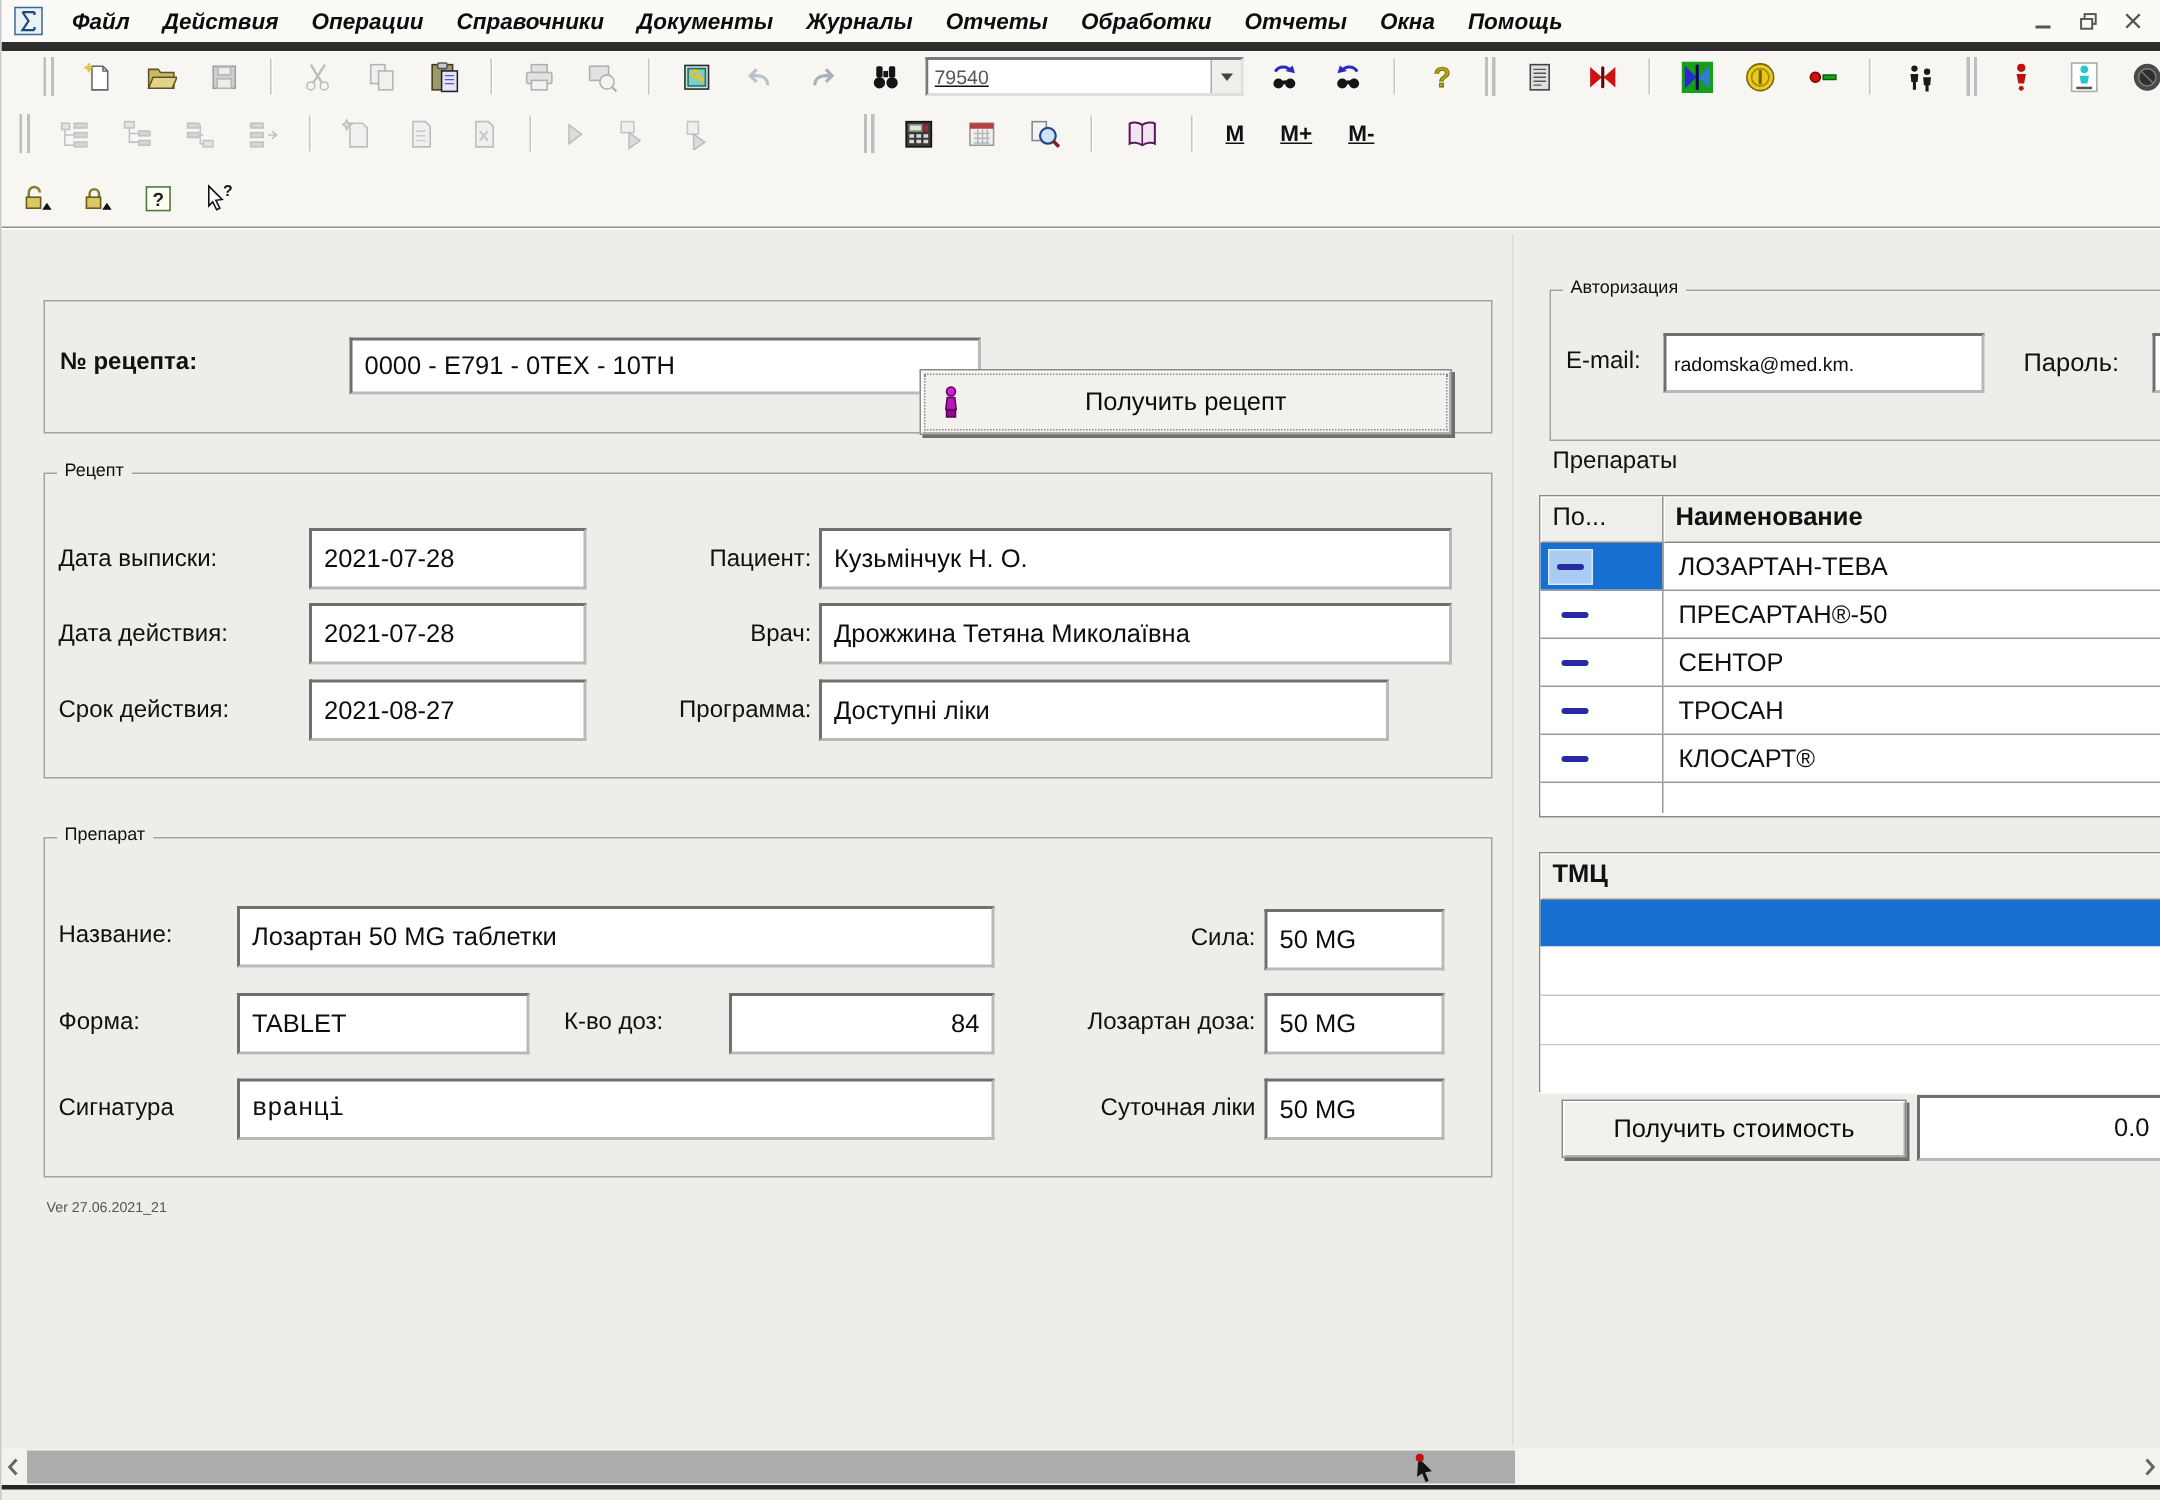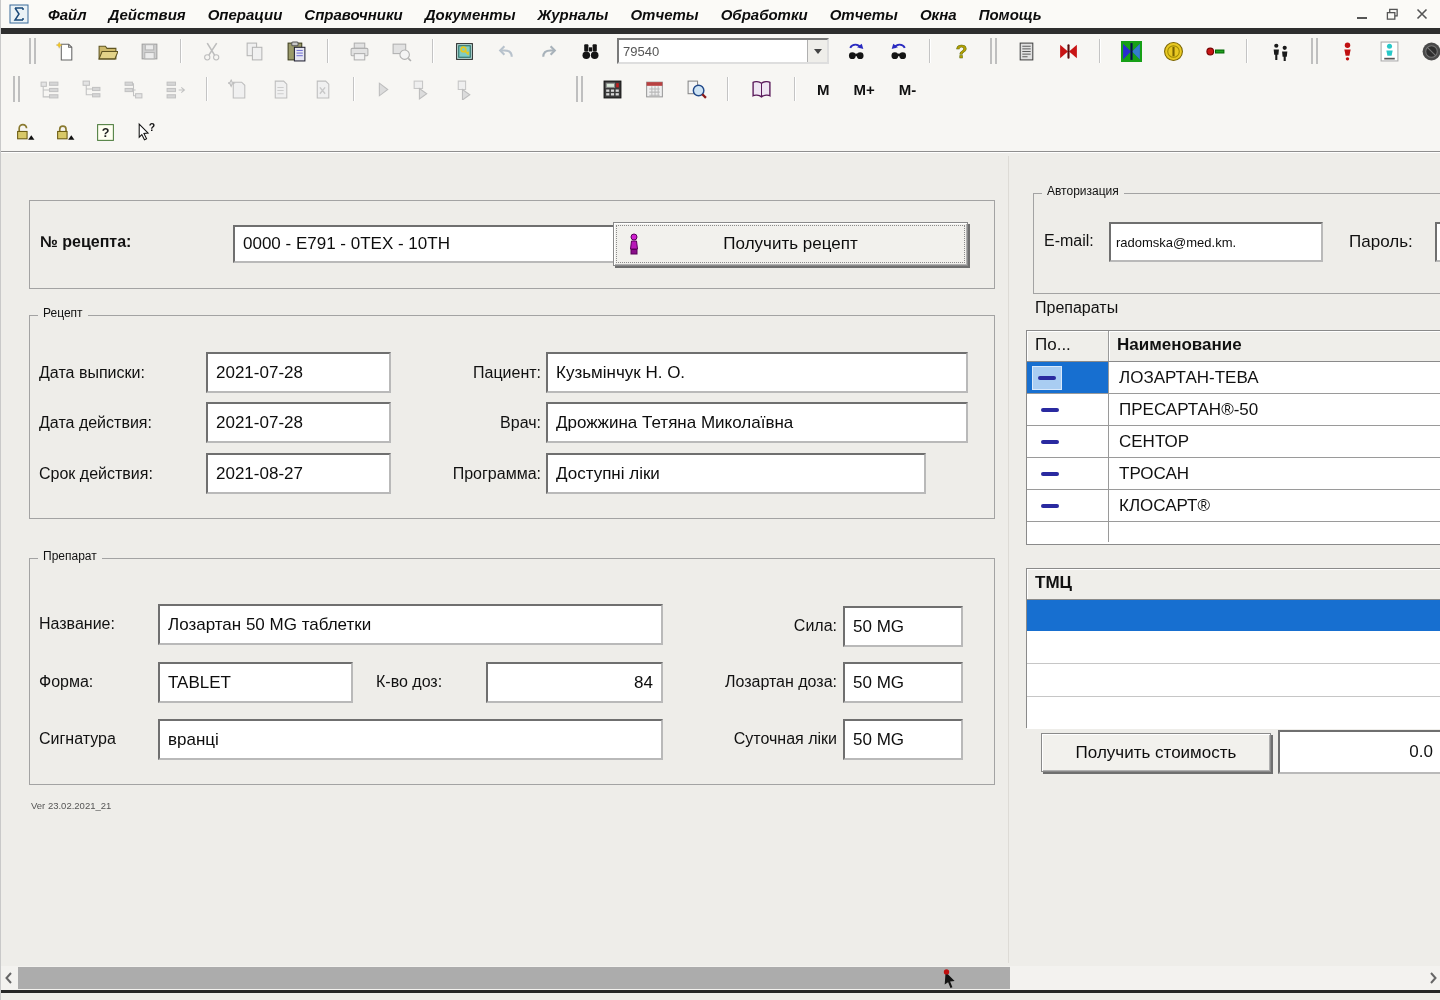--- a/index.html
+++ b/index.html
@@ -8,21 +8,21 @@
   
   .menu-bar{position:absolute;top:0;left:0;right:0;height:28px;background:#fbfaf7;
             display:flex;align-items:center;font-style:italic;}
   .app-icon{margin:0 8px 0 8px;width:20px;height:20px;flex:0 0 auto;}
   .menu-item{padding:2px 11px;font-size:15px;font-weight:600;color:#0d0d0d;white-space:nowrap;cursor:default;}
   .win-btns{margin-left:auto;display:flex;align-items:center;gap:16px;padding-right:12px;}
   .wbtn{width:14px;height:14px;display:flex;align-items:center;justify-content:center;}
   .dark-band{position:absolute;top:28px;left:0;right:0;height:6px;background:#2e2e2e;}
   
   .toolbars{position:absolute;top:34px;left:0;right:0;height:118px;background:#f7f6f3;}
-  .trow{position:absolute;left:0;right:0;display:flex;align-items:center;gap:12px;}
+  .trow{position:absolute;left:0;right:0;display:flex;align-items:center;gap:12px;text-decoration:underline;}
   .tbtn{width:30px;height:28px;display:flex;align-items:center;justify-content:center;flex:0 0 auto;}
   .tbtn svg{width:21px;height:21px;}
   .sep{width:1px;height:24px;background:#c4c4c4;box-shadow:1px 0 0 #fff;margin:0 4px;flex:0 0 auto;}
   .grip{width:7px;height:26px;margin:0 2px;flex:0 0 auto;
         background:linear-gradient(90deg,#bfbfbf 0 2px,transparent 2px 5px,#bfbfbf 5px 7px);}
   .combo{width:212px;height:26px;background:#fff;border:2px solid;flex:0 0 auto;
          border-color:#7a7a7a #dedede #dedede #7a7a7a;display:flex;align-items:stretch;box-sizing:border-box;}
   .combo input{flex:1;border:0;outline:none;font:13px "Liberation Sans",sans-serif;color:#555;padding:0 4px;background:#fff;min-width:0;}
   .combo-btn{width:19px;background:#efeeea;border-left:1px solid #b0b0b0;display:flex;align-items:center;justify-content:center;}
   .tri-down{width:0;height:0;border-left:4px solid transparent;border-right:4px solid transparent;border-top:5px solid #444;}
@@ -31,21 +31,21 @@
   
   .gbox{position:absolute;border:1px solid #a3a3a3;}
   .gtitle{position:absolute;top:-10px;left:8px;background:#eeede9;padding:0 5px;font-size:12px;}
   .lbl{position:absolute;font-size:16px;white-space:nowrap;}
   .b{font-weight:700;}
   .tb{position:absolute;background:#fff;border:2px solid;border-color:#6f6f6f #b9b9b9 #b9b9b9 #6f6f6f;
       font:17px "Liberation Sans",sans-serif;color:#0d0d0d;padding:0 8px;box-sizing:border-box;outline:none;}
   .btn3d{position:absolute;background:#f2f1ed;border:1px solid #8a8a8a;font-size:17px;color:#0d0d0d;
          display:flex;align-items:center;justify-content:center;box-sizing:border-box;
          box-shadow:inset 1px 1px 0 #ffffff,inset -1px -1px 0 #b0b0b0,2px 2px 0 #6f6f6f;}
-  .dotted{outline:1px dotted #8a8a8a;outline-offset:-4px;}
+  .dotted{outline:1px dotted #8a8a8a;outline-offset:-4px;margin-top:24px;}
   
   .grid{position:absolute;background:#fff;border:1px solid #8a8a8a;box-sizing:border-box;}
   .grid-head{display:flex;background:#efeeea;border-bottom:1px solid #8a8a8a;font-size:17px;}
   .gh-cell{padding:4px 8px;box-sizing:border-box;border-right:1px solid #9a9a9a;box-shadow:inset 1px 1px 0 #fff;}
   .grow{display:flex;border-bottom:1px solid #9a9a9a;background:#fff;font-size:17px;align-items:center;}
   .gc1{width:82px;flex:0 0 82px;height:100%;border-right:1px solid #9a9a9a;display:flex;align-items:center;box-sizing:border-box;position:relative;}
   .gc2{flex:1;padding:0 10px;white-space:nowrap;overflow:hidden;}
   .dash{width:18px;height:4px;background:#2a2aa0;border-radius:2px;margin-left:14px;}
   .sel-cell{background:#176fd0;}
   .sel-inner{margin-left:5px;width:28px;height:22px;background:#a9cdf2;border:1px solid #d9e9fb;
@@ -582,41 +582,41 @@
   <input class="tb" style="left: 842px; top: 606px; width: 120px; height: 41px;" readonly="" value="50 MG">
 
   <span class="lbl" style="left:38px;top:673px;">Форма:</span>
   <input class="tb" style="left: 157px; top: 662px; width: 195px; height: 41px;" readonly="" value="TABLET">
   <span class="lbl" style="left:375px;top:673px;">К-во доз:</span>
   <input class="tb" style="left: 485px; top: 662px; width: 177px; height: 41px; text-align: right;" readonly="" value="84">
   <span class="lbl" style="left:686px;top:673px;width:150px;text-align:right;">Лозартан доза:</span>
   <input class="tb" style="left: 842px; top: 662px; width: 120px; height: 41px;" readonly="" value="50 MG">
 
   <span class="lbl" style="left:38px;top:730px;">Сигнатура</span>
-  <input class="tb" style="left: 157px; top: 719px; width: 505px; height: 41px;" readonly="" value="вранці">
+  <input class="tb" style="left: 157px; top: 719px; width: 505px; height: 41px; font-family: Liberation Mono, monospace;" readonly="" value="вранці">
   <span class="lbl" style="left:682px;top:730px;width:154px;text-align:right;">Суточная ліки</span>
   <input class="tb" style="left: 842px; top: 719px; width: 120px; height: 41px;" readonly="" value="50 MG">
 
   <div class="grid" style="left:1025px;top:568px;width:423px;height:160px;background:#fbfbfa;">
     <div class="grid-head b" style="height:30px;">
       <span class="gh-cell" style="flex:1;border-right:0;">ТМЦ</span>
     </div>
     <div style="height:31px;background:#176fd0;"></div>
     <div style="height:32px;border-bottom:1px solid #c6c6c6;background:#fff;"></div>
     <div style="height:32px;border-bottom:1px solid #c6c6c6;background:#fff;"></div>
     <div style="height:32px;background:#fff;"></div>
   </div>
   <div class="btn3d" style="left:1040px;top:733px;width:230px;height:39px;">
     <span>Получить стоимость</span>
   </div>
   <div class="cost" style="left:1277px;top:730px;width:171px;height:44px;padding-right:14px;">
     <span>0.0</span>
   </div>
 
-  <span class="ver">Ver 23.02.2021_21</span>
+  <span class="ver">Ver 27.06.2021_21</span>
 
   <div class="hscroll">
     <span class="sb-arrow" style="left:0;">
       <svg viewBox="0 0 8 12" width="8" height="12" fill="none" stroke="#666" stroke-width="2">
           <path d="M6 1L1.5 6 6 11"></path>
         </svg>
     </span>
     <span class="sb-thumb"></span>
     <span class="sb-arrow" style="left:1424px;">
       <svg viewBox="0 0 8 12" width="8" height="12" fill="none" stroke="#666" stroke-width="2">

